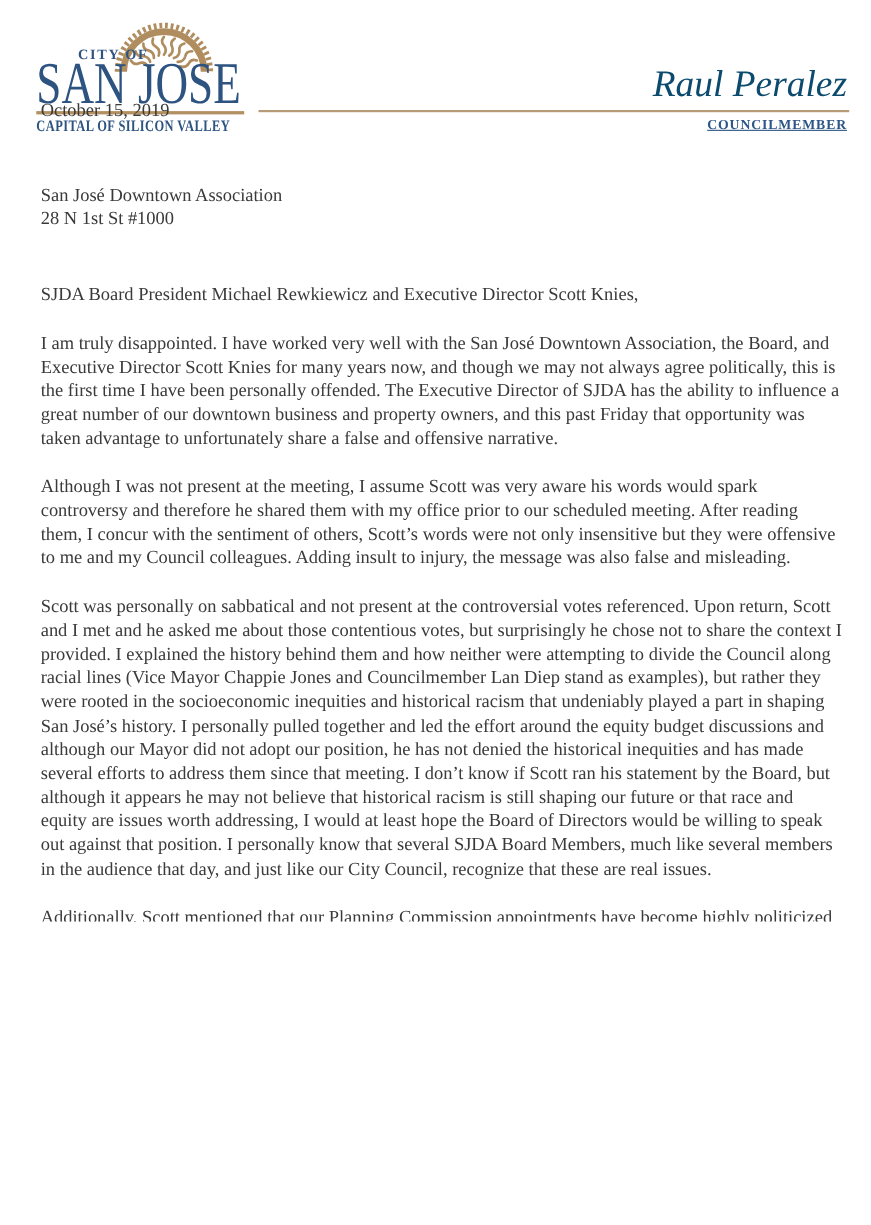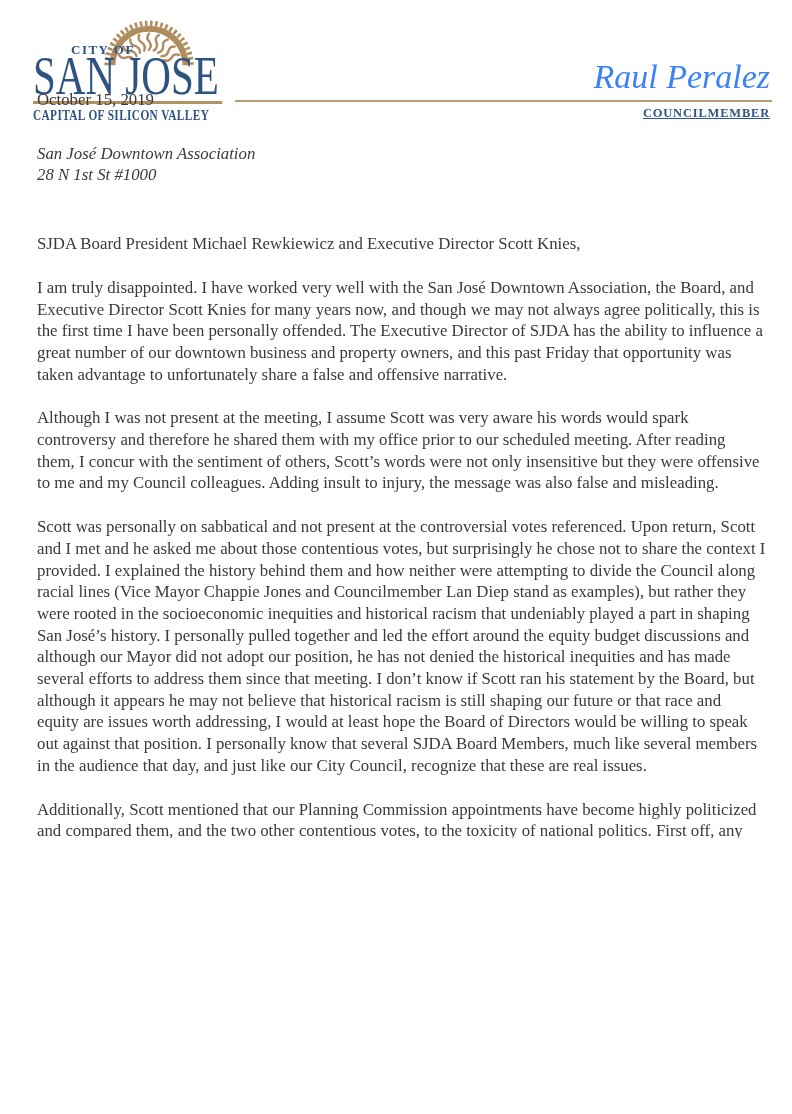--- a/index.html
+++ b/index.html
@@ -38,39 +38,39 @@
   }
   .logo-tagline {
     position: absolute; left: 0; top: 95px;
     font-size: 14.5px; letter-spacing: 0.5px; font-weight: bold;
     color: #2d5380; white-space: nowrap;
     transform: scaleX(0.78); transform-origin: 0 0;
   }
 
   .officer-name {
     position: absolute; right: 22px; top: 58px;
-    font-size: 34px; font-style: italic; color: #3b82f6; white-space: nowrap;
+    font-size: 34px; font-style: italic; color: #0c4a6e; white-space: nowrap;
   }
   .head-divider {
     position: absolute; left: 235px; top: 100px; width: 537px; height: 2px;
     background: #b69b76;
   }
   .officer-title {
     position: absolute; right: 22px; top: 106px;
     font-size: 12.5px; letter-spacing: 0.8px; font-weight: bold;
     color: #2d5586; white-space: nowrap; text-decoration: underline;
   }
 
   
   .letter {
     position: absolute; left: 37px; top: 0; width: 729px;
     color: #3a3a3a; font-size: 16.8px; line-height: 21.7px;
   }
   .date { margin-top: 89px; }
-  .recipient { margin-top: 32px; font-style: italic; }
+  .recipient { margin-top: 56px; }
   .salutation { margin-top: 47px; }
   .letter p.para { margin: 17px 0 22px 0; }
   .salutation { margin-bottom: 22px; }
 </style>
 </head>
 <body>
 
 <div class="page">
 
   <header class="letterhead">

